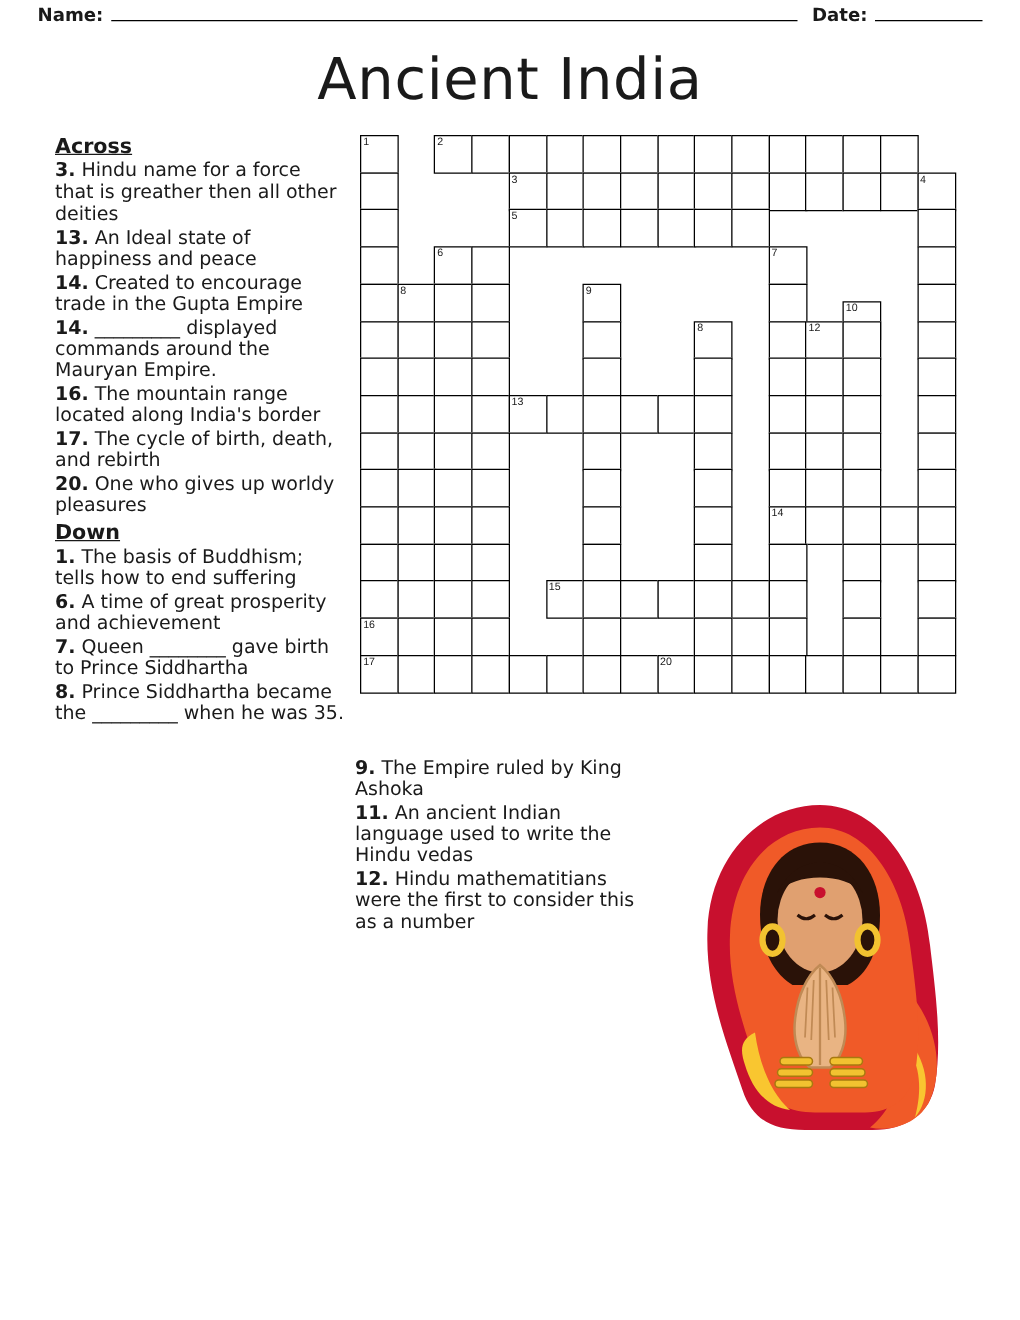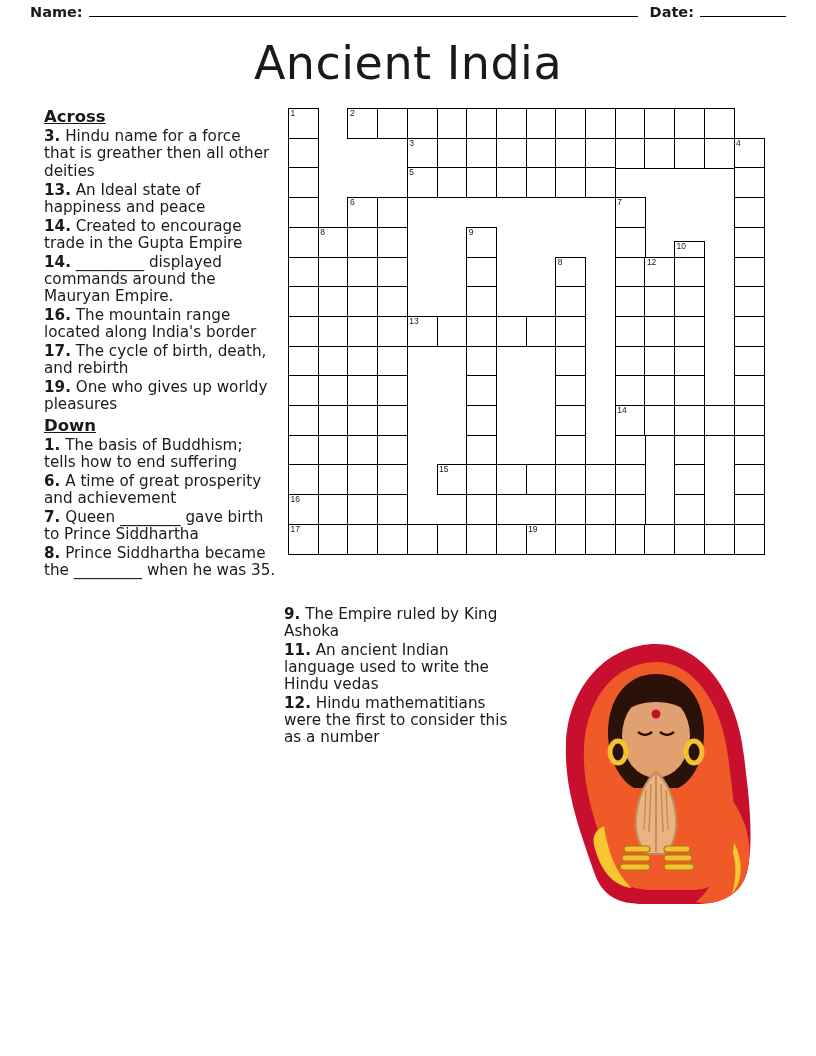--- a/index.html
+++ b/index.html
@@ -131,21 +131,21 @@
 
 <div class="clue-col" id="clues-left">
   <div class="section-heading">Across</div>
 
   <p class="clue"><b>3.</b><span> Hindu name for a force that is greather then all other deities</span></p>
   <p class="clue"><b>13.</b><span> An Ideal state of happiness and peace</span></p>
   <p class="clue"><b>14.</b><span> Created to encourage trade in the Gupta Empire</span></p>
   <p class="clue"><b>14.</b><span> _________ displayed commands around the Mauryan Empire.</span></p>
   <p class="clue"><b>16.</b><span> The mountain range located along India's border</span></p>
   <p class="clue"><b>17.</b><span> The cycle of birth, death, and rebirth</span></p>
-  <p class="clue"><b>19.</b><span> One who gives up worldy pleasures</span></p>
+  <p class="clue"><b>20.</b><span> One who gives up worldy pleasures</span></p>
 
   <div class="section-heading" style="margin-top:4px;">Down</div>
 
   <p class="clue"><b>1.</b><span> The basis of Buddhism; tells how to end suffering</span></p>
   <p class="clue"><b>6.</b><span> A time of great prosperity and achievement</span></p>
   <p class="clue"><b>7.</b><span> Queen ________ gave birth to Prince Siddhartha</span></p>
   <p class="clue"><b>8.</b><span> Prince Siddhartha became the _________ when he was 35.</span></p>
 </div>
 
 <div class="clue-col" id="clues-right">
@@ -336,21 +336,21 @@
       <span class="num">17</span>
     </div>
     <div class="cell" style="left: 29.7px; top: 415.8px;"></div>
     <div class="cell" style="left: 59.4px; top: 415.8px;"></div>
     <div class="cell" style="left: 89.1px; top: 415.8px;"></div>
     <div class="cell" style="left: 118.8px; top: 415.8px;"></div>
     <div class="cell" style="left: 148.5px; top: 415.8px;"></div>
     <div class="cell" style="left: 178.2px; top: 415.8px;"></div>
     <div class="cell" style="left: 207.9px; top: 415.8px;"></div>
     <div class="cell" style="left: 237.6px; top: 415.8px;">
-      <span class="num">19</span>
+      <span class="num">20</span>
     </div>
     <div class="cell" style="left: 267.3px; top: 415.8px;"></div>
     <div class="cell" style="left: 297px; top: 415.8px;"></div>
     <div class="cell" style="left: 326.7px; top: 415.8px;"></div>
     <div class="cell" style="left: 356.4px; top: 415.8px;"></div>
     <div class="cell" style="left: 386.1px; top: 415.8px;"></div>
     <div class="cell" style="left: 415.8px; top: 415.8px;"></div>
     <div class="cell" style="left: 445.5px; top: 415.8px;"></div>
   </div>
 

